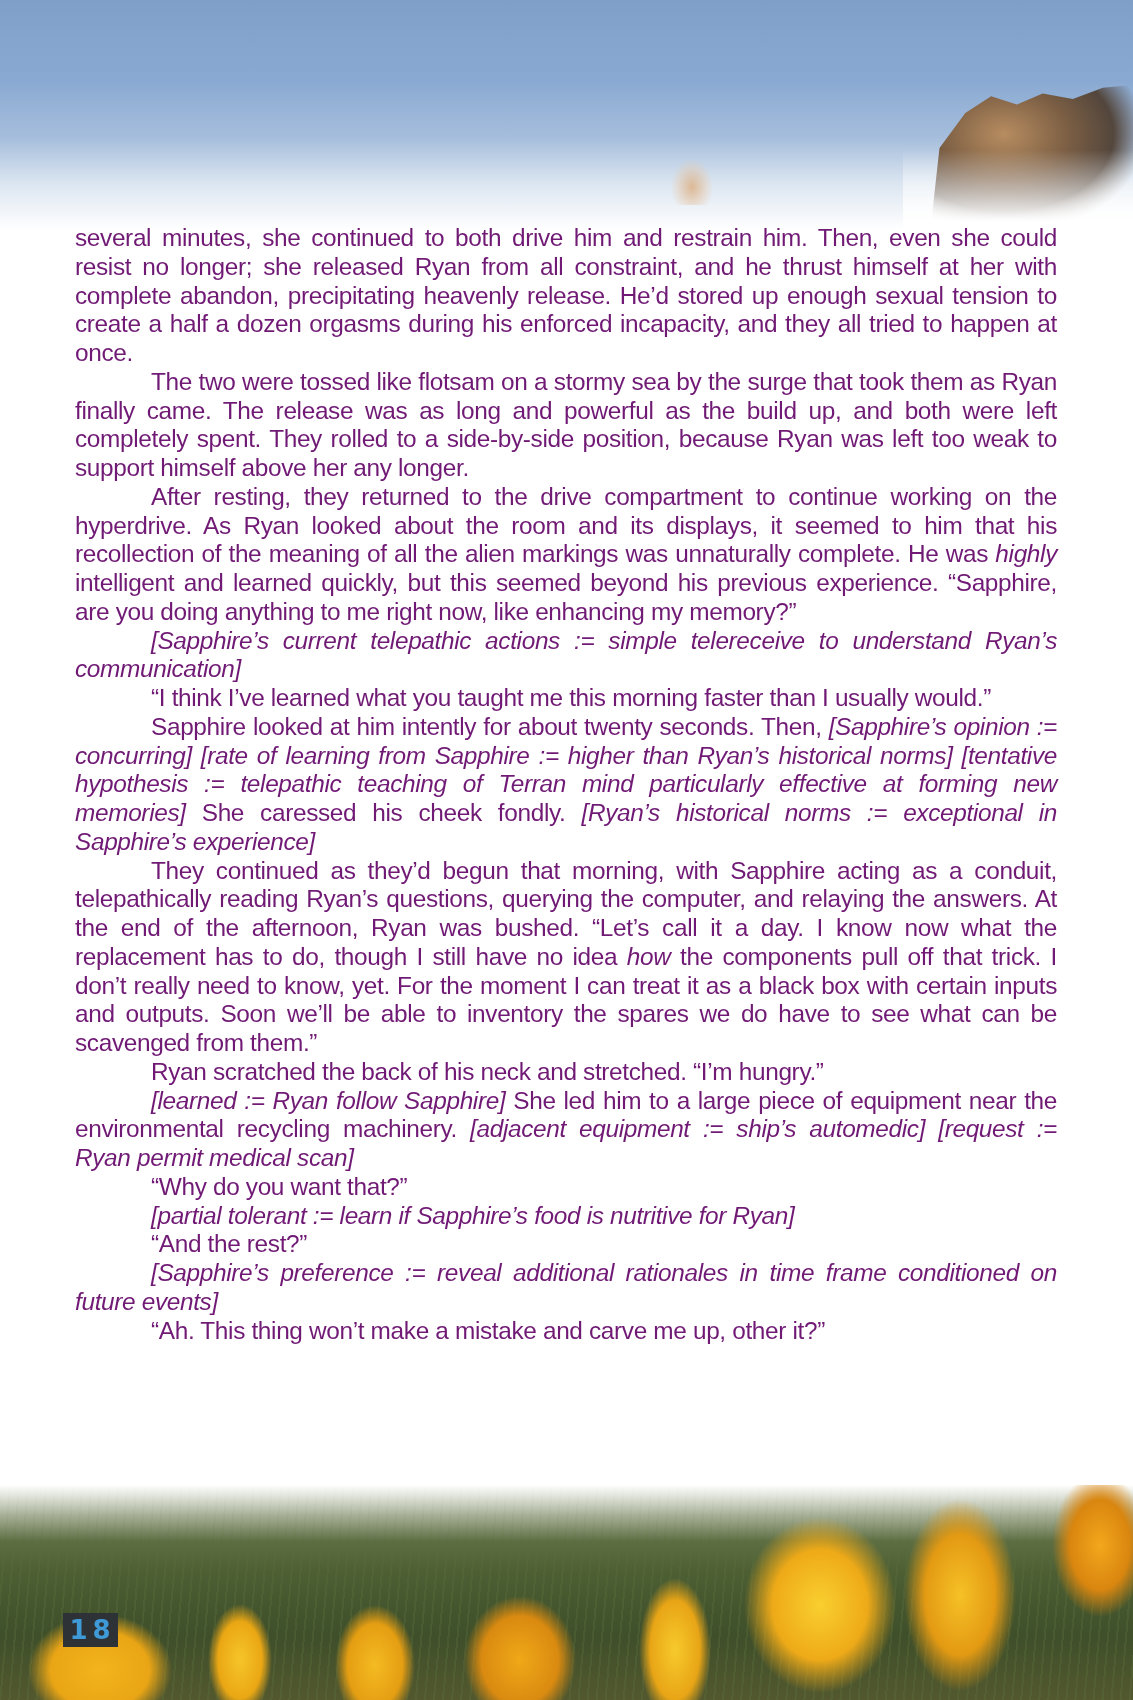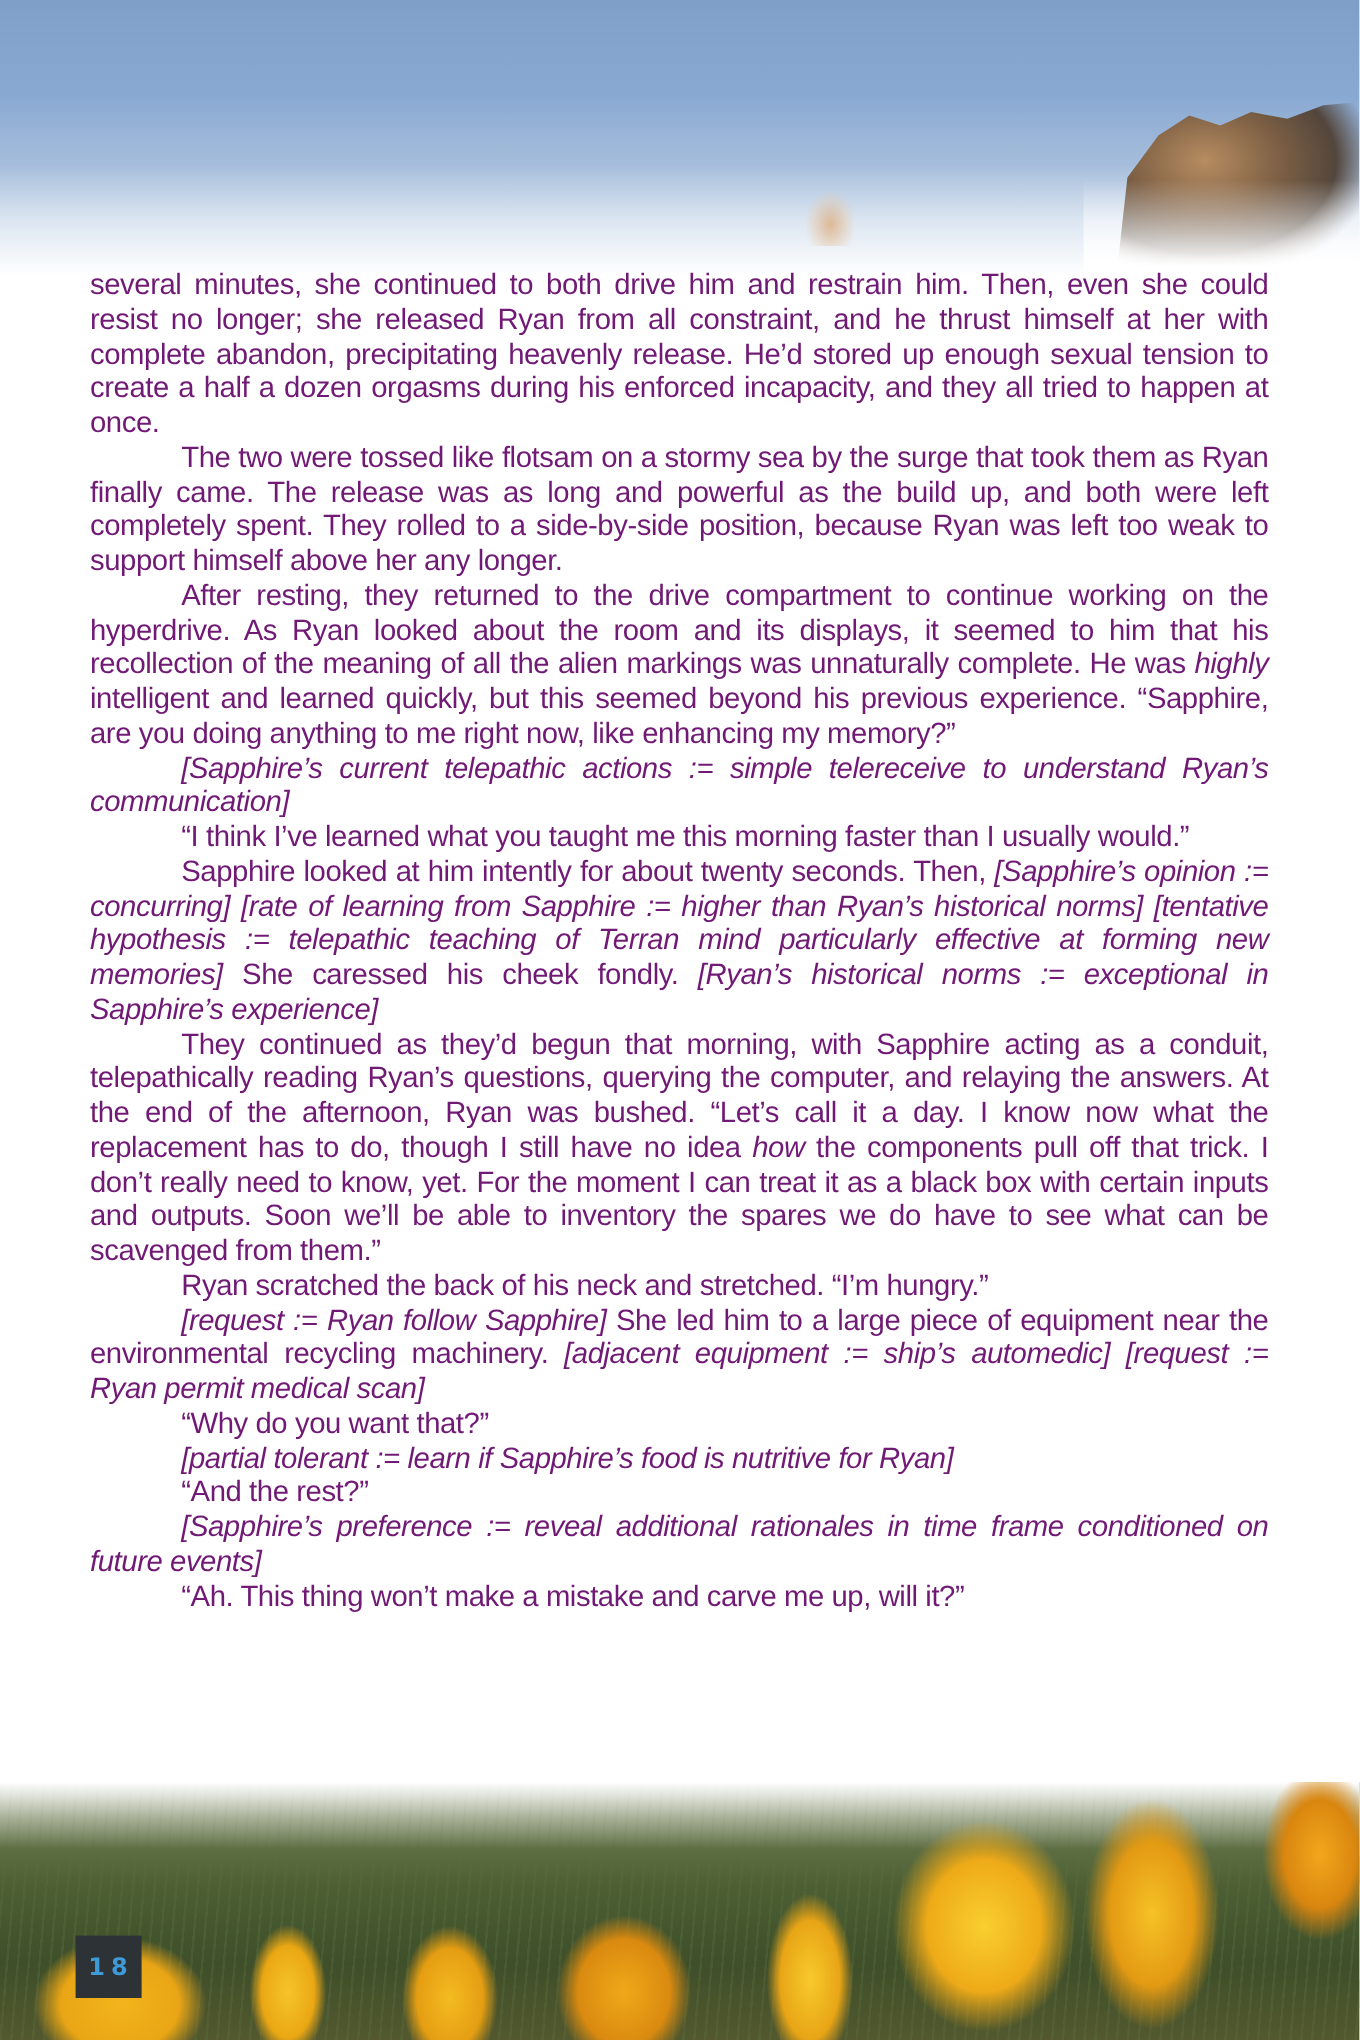--- a/index.html
+++ b/index.html
@@ -35,23 +35,23 @@
         radial-gradient(ellipse 70px 80px at 520px 175px, #f0a818 0%, #d98a10 55%, rgba(0,0,0,0) 80%),
         radial-gradient(ellipse 45px 90px at 675px 165px, #f7ca2c 0%, #e8a516 55%, rgba(0,0,0,0) 80%),
         radial-gradient(ellipse 95px 110px at 820px 120px, #f9cf2f 0%, #eeaa18 50%, rgba(0,0,0,0) 80%),
         radial-gradient(ellipse 70px 120px at 960px 110px, #f6c126 0%, #e39a13 50%, rgba(0,0,0,0) 80%),
         radial-gradient(ellipse 60px 90px at 1100px 60px, #f3a71c 0%, #d9860f 50%, rgba(0,0,0,0) 80%),
         linear-gradient(to bottom, rgba(255,255,255,1) 0%, rgba(255,255,255,0.4) 14%, rgba(255,255,255,0) 26%),
         repeating-linear-gradient(95deg, rgba(90,110,60,0.35) 0px, rgba(90,110,60,0.35) 2px, rgba(0,0,0,0) 2px, rgba(0,0,0,0) 9px),
         linear-gradient(to bottom, #7d8a62 0%, #4d5f33 40%, #3e4f2a 70%, #53582e 100%);
     }
     .page-number {
-      position: absolute; left: 63px; top: 1613px; width: 55px; height: 52px;
+      position: absolute; left: 63px; top: 1613px; width: 55px; height: 34px;
       background: #2d3236; color: #3f9ad8;
-      font-family: "DejaVu Sans", sans-serif; font-size: 20px; font-weight: bold;
+      font-family: "DejaVu Sans", sans-serif; font-size: 26px; font-weight: bold;
       letter-spacing: 5px; display: flex; align-items: center; justify-content: center;
       padding-left: 4px; box-sizing: border-box;
     }
     .text-body {
       position: absolute; left: 75px; top: 224px; width: 982px;
       font-family: "Liberation Sans Narrow", "Liberation Sans", "DejaVu Sans", sans-serif;
       font-size: 24.4px; line-height: 28.75px; color: #701a75;
       letter-spacing: -0.35px;
     }
     .text-body p {
@@ -71,23 +71,23 @@
 
 <div class="text-body" id="text-body">
     <p class="no-indent"><span>several minutes, she continued to both drive him and restrain him. Then, even she could resist no longer; she released Ryan from all constraint, and he thrust himself at her with complete abandon, precipitating heavenly release. He’d stored up enough sexual tension to create a half a dozen orgasms during his enforced incapacity, and they all tried to happen at once.</span></p>
     <p><span>The two were tossed like flotsam on a stormy sea by the surge that took them as Ryan finally came. The release was as long and powerful as the build up, and both were left completely spent. They rolled to a side-by-side position, because Ryan was left too weak to support himself above her any longer.</span></p>
     <p><span>After resting, they returned to the drive compartment to continue working on the hyperdrive. As Ryan looked about the room and its displays, it seemed to him that his recollection of the meaning of all the alien markings was unnaturally complete. He was </span><em>highly</em><span> intelligent and learned quickly, but this seemed beyond his previous experience. “Sapphire, are you doing anything to me right now, like enhancing my memory?”</span></p>
     <p><em>[Sapphire’s current telepathic actions := simple telereceive to understand Ryan’s communication]</em></p>
     <p><span>“I think I’ve learned what you taught me this morning faster than I usually would.”</span></p>
     <p><span>Sapphire looked at him intently for about twenty seconds. Then, </span><em>[Sapphire’s opinion := concurring] [rate of learning from Sapphire := higher than Ryan’s historical norms] [tentative hypothesis := telepathic teaching of Terran mind particularly effective at forming new memories]</em><span> She caressed his cheek fondly. </span><em>[Ryan’s historical norms := exceptional in Sapphire’s experience]</em></p>
     <p><span>They continued as they’d begun that morning, with Sapphire acting as a conduit, telepathically reading Ryan’s questions, querying the computer, and relaying the answers. At the end of the afternoon, Ryan was bushed. “Let’s call it a day. I know now what the replacement has to do, though I still have no idea </span><em>how</em><span> the components pull off that trick. I don’t really need to know, yet. For the moment I can treat it as a black box with certain inputs and outputs. Soon we’ll be able to inventory the spares we do have to see what can be scavenged from them.”</span></p>
     <p><span>Ryan scratched the back of his neck and stretched. “I’m hungry.”</span></p>
-    <p><em>[request := Ryan follow Sapphire]</em><span> She led him to a large piece of equipment near the environmental recycling machinery. </span><em>[adjacent equipment := ship’s automedic] [request := Ryan permit medical scan]</em></p>
+    <p><em>[learned := Ryan follow Sapphire]</em><span> She led him to a large piece of equipment near the environmental recycling machinery. </span><em>[adjacent equipment := ship’s automedic] [request := Ryan permit medical scan]</em></p>
     <p><span>“Why do you want that?”</span></p>
     <p><em>[partial tolerant := learn if Sapphire’s food is nutritive for Ryan]</em></p>
     <p><span>“And the rest?”</span></p>
     <p><em>[Sapphire’s preference := reveal additional rationales in time frame conditioned on future events]</em></p>
-    <p><span>“Ah. This thing won’t make a mistake and carve me up, will it?”</span></p>
+    <p><span>“Ah. This thing won’t make a mistake and carve me up, other it?”</span></p>
   </div>
 
 <div class="footer-art"></div>
 
 <div class="page-number">18</div>
 
 </body></html>

